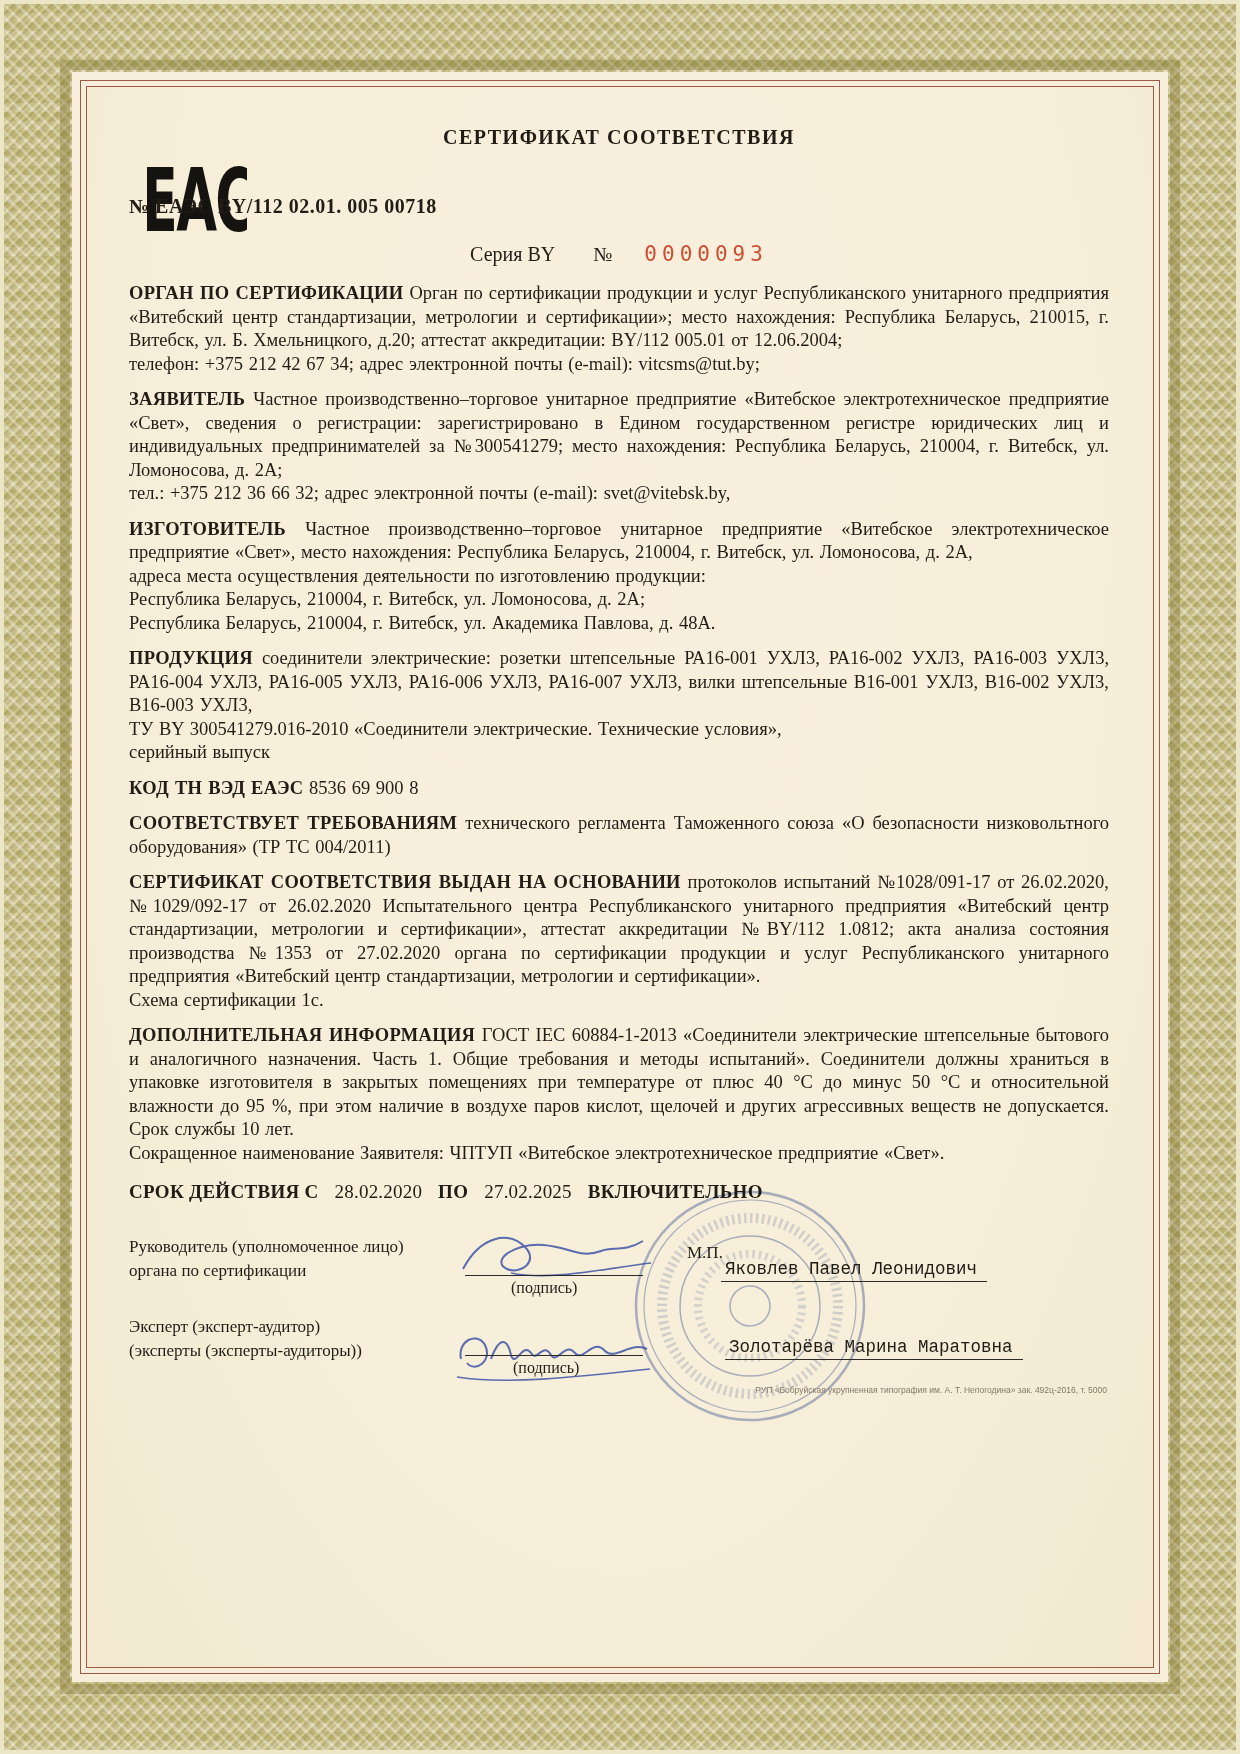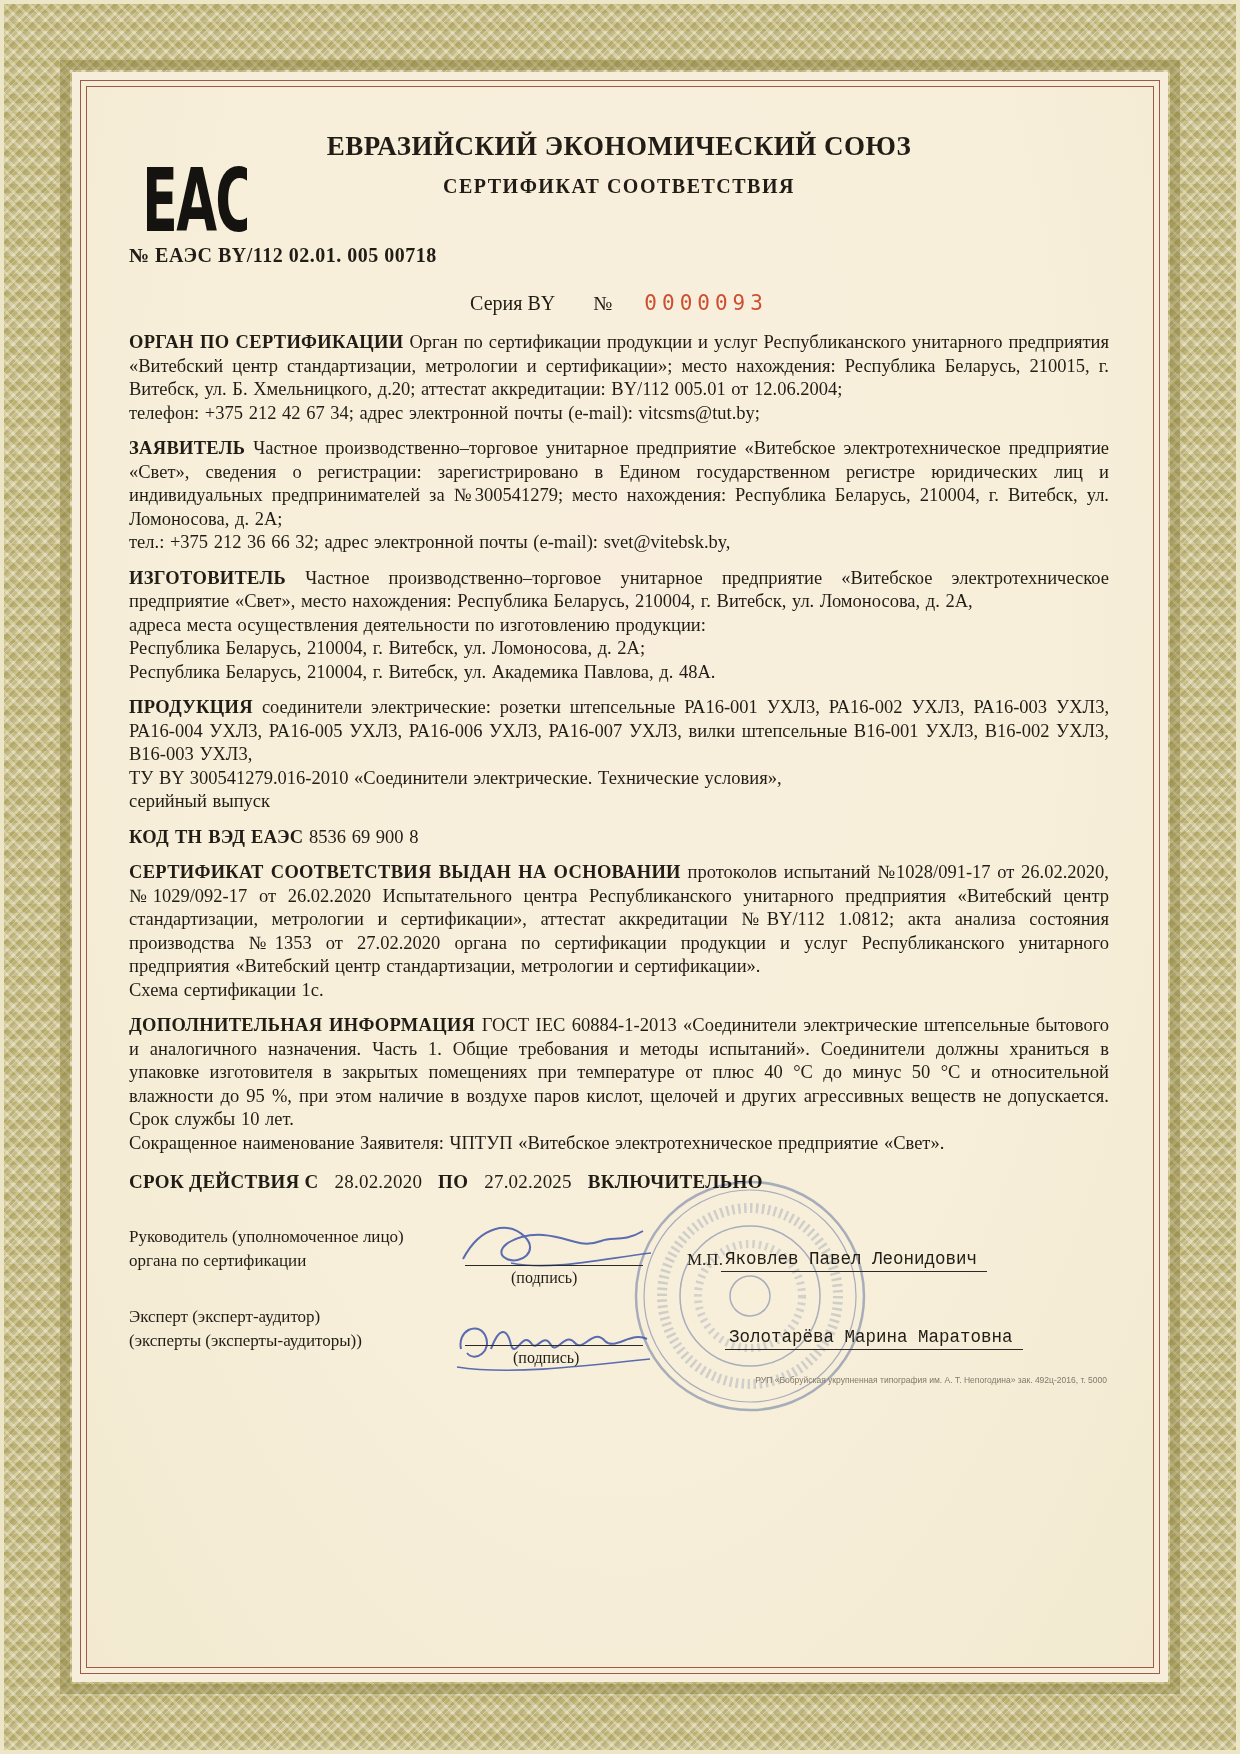--- a/index.html
+++ b/index.html
@@ -83,21 +83,21 @@
   }
   .role{position:absolute;left:0;white-space:pre-line;line-height:24px;}
   .role-1{top:2px;}
   .role-2{top:82px;}
   .sigline{position:absolute;left:336px;width:178px;border-bottom:1px solid #2c2a26;height:0;}
   .sigline-1{top:42px;}
   .sigline-2{top:122px;}
   .cap{position:absolute;font-size:16px;}
   .cap-1{left:382px;top:46px;}
   .cap-2{left:384px;top:126px;}
-  .mp{position:absolute;left:558px;top:27px;}
+  .mp{position:absolute;left:558px;top:10px;}
   .name{position:absolute;border-bottom:1px solid #2c2a26;padding:0 10px 2px 4px;font-size:17.5px;font-family:Liberation Mono, monospace;}
   .name-1{left:592px;top:26px;}
   .name-2{left:596px;top:104px;}
   .sig-svg{position:absolute;pointer-events:none;}
   .sig1{left:322px;top:-8px;width:210px;height:60px;opacity:.85;}
   .sig2{left:316px;top:86px;width:215px;height:70px;opacity:.85;}
   .stamp{
     position:absolute;left:500px;top:-48px;width:242px;height:242px;
     opacity:.42;mix-blend-mode:multiply;
   }
@@ -119,21 +119,20 @@
   <div class="inner">
 
     <svg class="logo" viewBox="0 0 100 92">
       <g transform="translate(50,0) scale(0.60,1)">
         <text x="0" y="76" text-anchor="middle" font-size="88" font-weight="bold" style="font-family:'DejaVu Sans',sans-serif;fill:#15130f;letter-spacing:-3px">ЕАС</text>
       </g>
     </svg>
 
     <div class="content">
 
-      <div class="union-title">ЕВРАЗИЙСКИЙ ЭКОНОМИЧЕСКИЙ СОЮЗ</div>
       <div class="doc-title">СЕРТИФИКАТ СООТВЕТСТВИЯ</div>
       <div class="cert-number">№ ЕАЭС BY/112 02.01. 005 00718</div>
 
       <div class="series-line">
         <span class="series-label">Серия BY</span><span class="series-no">№</span><span class="series-value">0000093</span>
       </div>
 
       <div class="sections">
 
         <div class="sec">
@@ -161,20 +160,24 @@
           <span class="sec-text">соединители электрические: розетки штепсельные РА16-001 УХЛ3, РА16-002 УХЛ3, РА16-003 УХЛ3, РА16-004 УХЛ3, РА16-005 УХЛ3, РА16-006 УХЛ3, РА16-007 УХЛ3, вилки штепсельные В16-001 УХЛ3, В16-002 УХЛ3, В16-003 УХЛ3,
 ТУ BY 300541279.016-2010 «Соединители электрические. Технические условия»,
 серийный выпуск</span>
         </div>
 
         <div class="sec">
           <b class="sec-label">КОД ТН ВЭД ЕАЭС</b>
           <span class="sec-text">8536 69 900 8</span>
         </div>
 
+        <div class="sec">
+          <b class="sec-label">СООТВЕТСТВУЕТ ТРЕБОВАНИЯМ</b>
+          <span class="sec-text">технического регламента Таможенного союза «О безопасности низковольтного оборудования» (ТР ТС 004/2011)</span>
+        </div>
 
         <div class="sec">
           <b class="sec-label">СЕРТИФИКАТ СООТВЕТСТВИЯ ВЫДАН НА ОСНОВАНИИ</b>
           <span class="sec-text">протоколов испытаний №1028/091-17 от 26.02.2020, №1029/092-17 от 26.02.2020 Испытательного центра Республиканского унитарного предприятия «Витебский центр стандартизации, метрологии и сертификации», аттестат аккредитации №BY/112 1.0812; акта анализа состояния производства №1353 от 27.02.2020 органа по сертификации продукции и услуг Республиканского унитарного предприятия «Витебский центр стандартизации, метрологии и сертификации».
 Схема сертификации 1с.</span>
         </div>
 
         <div class="sec">
           <b class="sec-label">ДОПОЛНИТЕЛЬНАЯ ИНФОРМАЦИЯ</b>
           <span class="sec-text">ГОСТ IEC 60884-1-2013 «Соединители электрические штепсельные бытового и аналогичного назначения. Часть 1. Общие требования и методы испытаний». Соединители должны храниться в упаковке изготовителя в закрытых помещениях при температуре от плюс 40 °С до минус 50 °С и относительной влажности до 95 %, при этом наличие в воздухе паров кислот, щелочей и других агрессивных веществ не допускается. Срок службы 10 лет.

